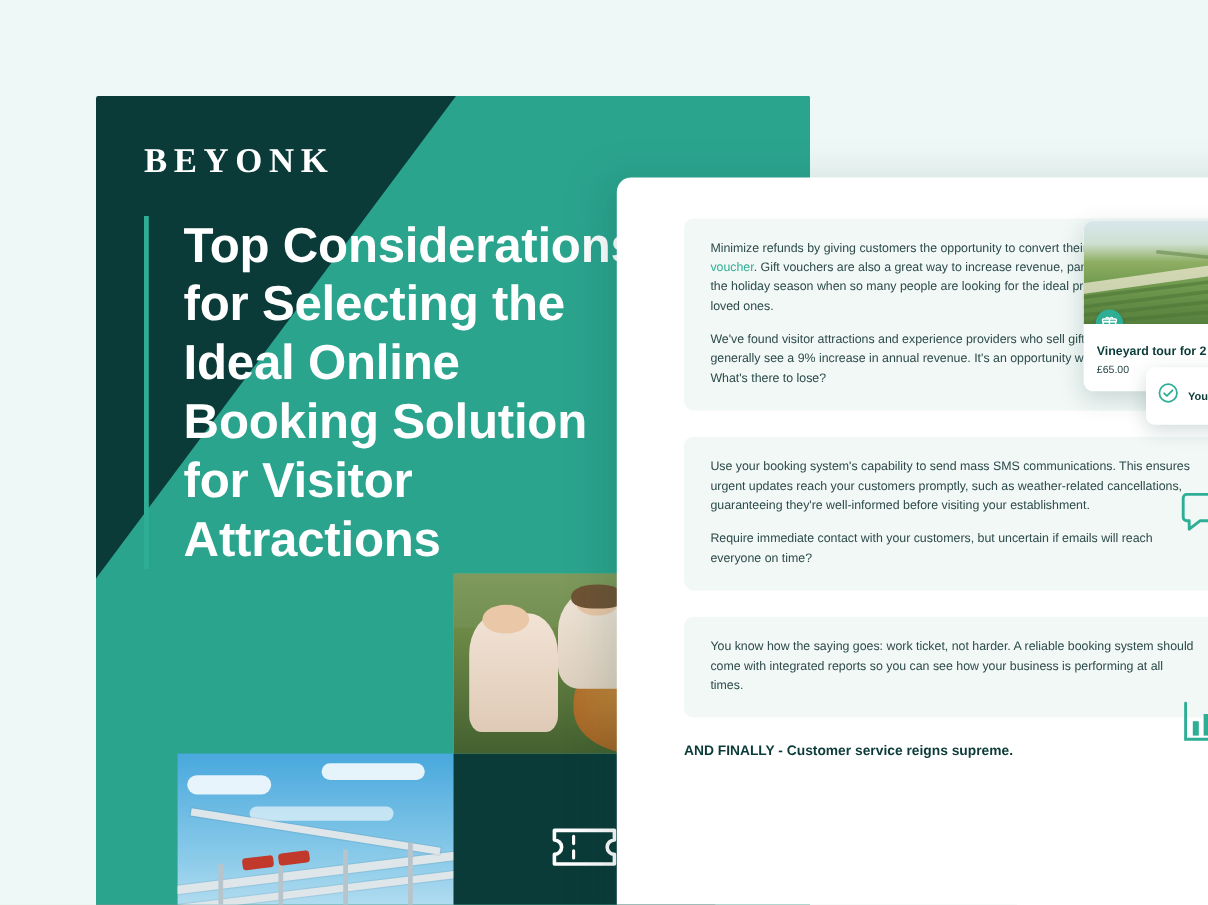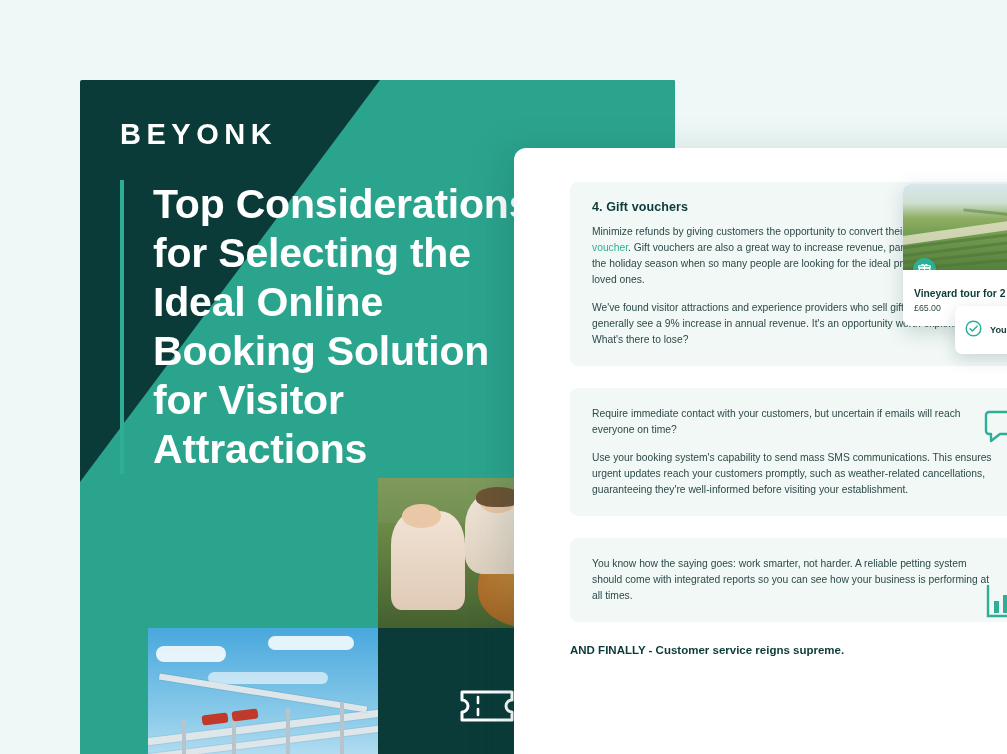--- a/index.html
+++ b/index.html
@@ -26,21 +26,21 @@
     overflow: hidden;
     border-radius: 2px;
   }
   .logo {
     position: absolute;
     left: 40px; top: 38px;
     color: #ffffff;
     font-size: 29px;
     font-weight: bold;
     letter-spacing: 5.5px;
-    font-family: Liberation Sans, sans-serif;
+    font-family: Liberation Serif, serif;
   }
   .title-wrap {
     position: absolute;
     left: 40px; top: 100px;
     width: 420px;
     padding-left: 29px;
     border-left: 4px solid #2fae96;
   }
   .title-wrap h1 {
     margin: 0;
@@ -301,32 +301,31 @@
         <path d="M4 8h50a0 0 0 0 1 0 0v8a6 6 0 0 0 0 12v8a0 0 0 0 1 0 0H4a0 0 0 0 1 0 0v-8a6 6 0 0 0 0-12V8z" fill="none" stroke="#ffffff" stroke-width="3" stroke-linejoin="round"></path>
         <line x1="20" y1="13" x2="20" y2="19" stroke="#ffffff" stroke-width="2.6" stroke-linecap="round"></line>
         <line x1="20" y1="25" x2="20" y2="31" stroke="#ffffff" stroke-width="2.6" stroke-linecap="round"></line>
       </svg>
     </div>
   </div>
 
   <div id="doc">
 
     <div class="section">
-      <h3>4. Gift vouchers</h3>
       <p><span>Minimize refunds by giving customers the opportunity to convert their booking to a </span><a href="#">gift voucher</a><span>. Gift vouchers are also a great way to increase revenue, particularly around the holiday season when so many people are looking for the ideal present for their loved ones.</span></p>
       <p>We've found visitor attractions and experience providers who sell gift vouchers generally see a 9% increase in annual revenue. It's an opportunity worth exploring. What's there to lose?</p>
     </div>
 
     <div class="section">
+      <p style="max-width:470px">Use your booking system's capability to send mass SMS communications. This ensures urgent updates reach your customers promptly, such as weather-related cancellations, guaranteeing they're well-informed before visiting your establishment.</p>
       <p>Require immediate contact with your customers, but uncertain if emails will reach everyone on time?</p>
-      <p style="max-width:470px">Use your booking system's capability to send mass SMS communications. This ensures urgent updates reach your customers promptly, such as weather-related cancellations, guaranteeing they're well-informed before visiting your establishment.</p>
     </div>
 
     <div class="section">
-      <p style="max-width:430px">You know how the saying goes: work smarter, not harder. A reliable petting system should come with integrated reports so you can see how your business is performing at all times.</p>
+      <p style="max-width:430px">You know how the saying goes: work ticket, not harder. A reliable booking system should come with integrated reports so you can see how your business is performing at all times.</p>
     </div>
 
     <div class="finally">AND FINALLY  - Customer service reigns supreme.</div>
   </div>
 
   <div id="voucher-card">
     <div class="voucher-photo">
       <div class="vine-path" style="left:-10px; top:40px; width:190px; height:9px; transform:rotate(-8deg);"></div>
       <div class="vine-row" style="left:-6px; top:52px; width:180px; transform:rotate(-7deg);"></div>
       <div class="vine-row" style="left:-6px; top:60px; width:180px; transform:rotate(-7deg);"></div>

